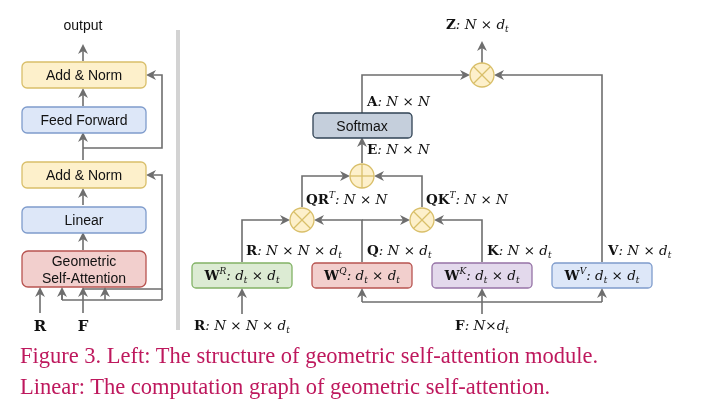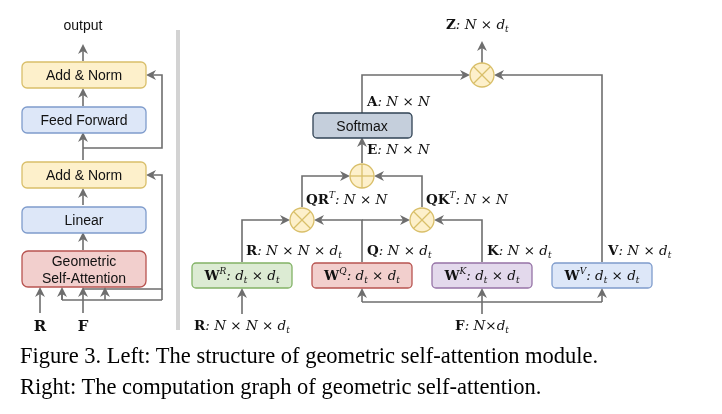--- a/index.html
+++ b/index.html
@@ -1,21 +1,21 @@
 <!DOCTYPE html>
 <html><head>
 <meta charset="utf-8">
 <style>
   html, body { margin: 0; padding: 0; background: #ffffff; }
   body { width: 722px; height: 414px; position: relative; overflow: hidden; }
   svg { position: absolute; left: 0; top: 0; }
   .sans { font-family: "Liberation Sans", sans-serif; }
   .serif { font-family: "DejaVu Serif", serif; }
   .caption { position: absolute; left: 20px; top: 340px; width: 700px;
-    font-family: "Liberation Serif", serif; font-size: 22.5px; color: #000000; line-height: 31px; }
+    font-family: "Liberation Serif", serif; font-size: 22.5px; color: #be185d; line-height: 31px; }
   .caption div { white-space: nowrap; }
 </style>
 </head>
 <body>
 
 <svg width="722" height="340" viewBox="0 0 722 340">
   <defs>
     <marker id="ah" markerWidth="10" markerHeight="10" refX="8" refY="5" orient="auto" markerUnits="userSpaceOnUse">
       <path d="M0,0 L10,5 L0,10 L3,5 Z" fill="#6e6e6e"></path>
     </marker>
@@ -135,14 +135,14 @@
     <text x="482" y="280" text-anchor="middle"><tspan font-weight="bold">W</tspan><tspan font-size="9" font-style="italic" dy="-6">K</tspan><tspan font-style="italic" dy="6">: d</tspan><tspan font-size="9" font-style="italic" dy="3">t</tspan><tspan font-style="italic" dy="-3"> × d</tspan><tspan font-size="9" font-style="italic" dy="3">t</tspan></text>
     <text x="602" y="280" text-anchor="middle"><tspan font-weight="bold">W</tspan><tspan font-size="9" font-style="italic" dy="-6">V</tspan><tspan font-style="italic" dy="6">: d</tspan><tspan font-size="9" font-style="italic" dy="3">t</tspan><tspan font-style="italic" dy="-3"> × d</tspan><tspan font-size="9" font-style="italic" dy="3">t</tspan></text>
 
     <text x="242" y="330" text-anchor="middle"><tspan font-weight="bold">R</tspan><tspan font-style="italic">: N × N × d</tspan><tspan font-size="9" font-style="italic" dy="3">t</tspan></text>
     <text x="482" y="330" text-anchor="middle"><tspan font-weight="bold">F</tspan><tspan font-style="italic">: N×d</tspan><tspan font-size="9" font-style="italic" dy="3">t</tspan></text>
   </g>
 </svg>
 
 <div class="caption">
   <div>Figure 3. Left: The structure of geometric self-attention module.</div>
-  <div>Right: The computation graph of geometric self-attention.</div>
+  <div>Linear: The computation graph of geometric self-attention.</div>
 </div>
 
 </body></html>

